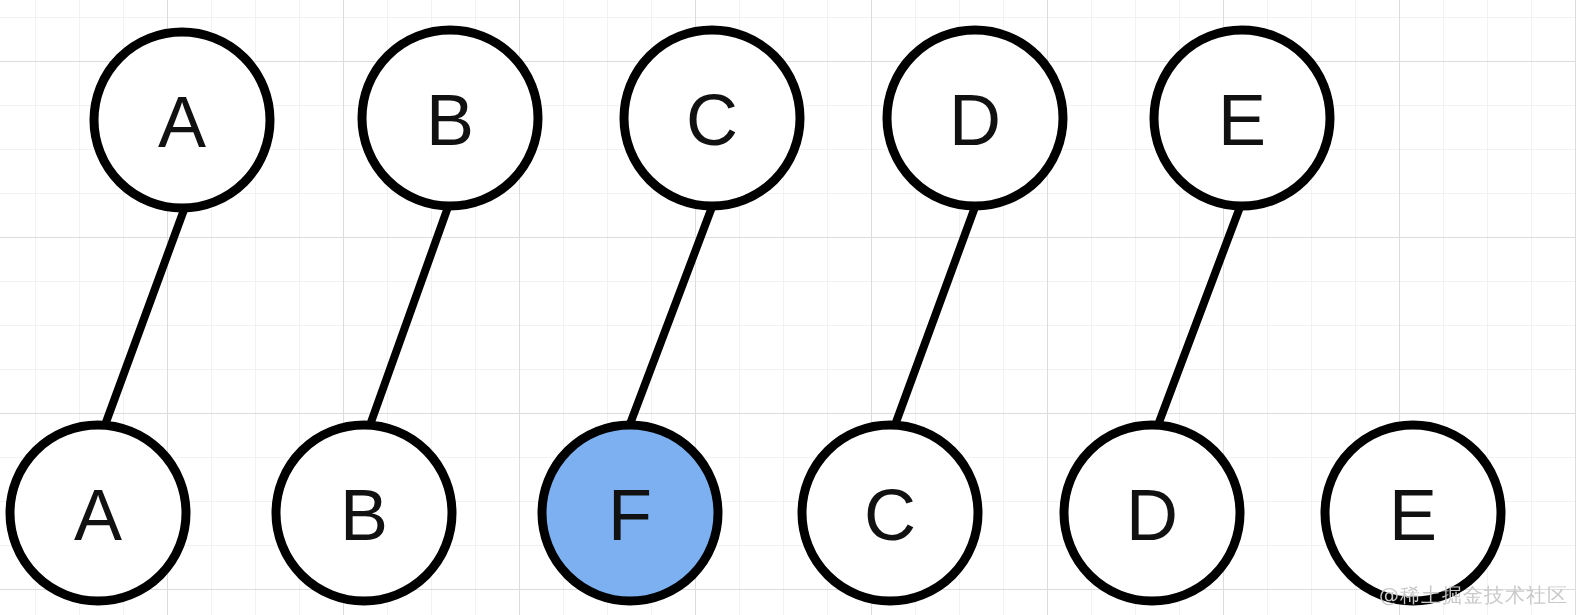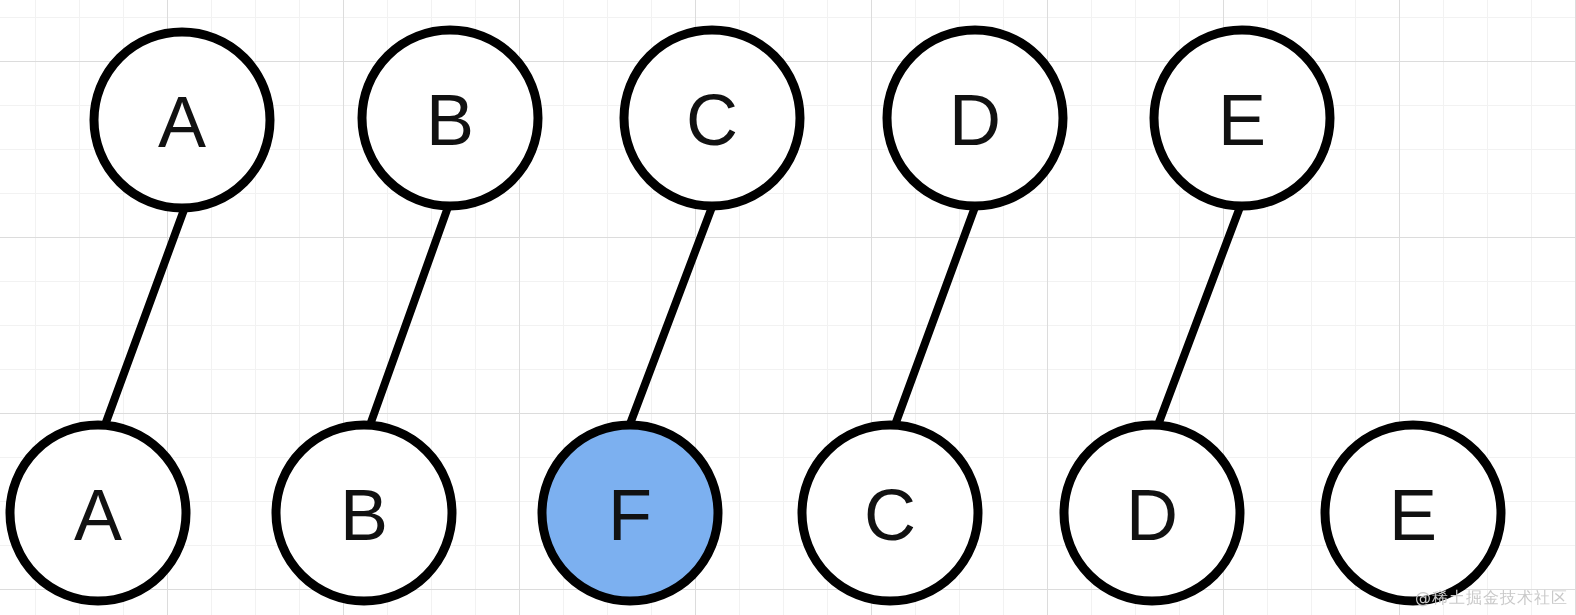--- a/index.html
+++ b/index.html
@@ -53,21 +53,21 @@
     fill: #111111;
     text-anchor: middle;
     dominant-baseline: central;
     font-weight: 400;
   }
   .watermark {
     position: absolute;
     right: 8px;
     bottom: 6px;
     font-family: "DejaVu Sans", sans-serif;
-    font-size: 16px;
+    font-size: 20px;
     color: #c9c9c9;
     letter-spacing: 1px;
     white-space: nowrap;
     user-select: none;
   }
 </style>
 </head>
 <body>
 
 <div id="canvas">

